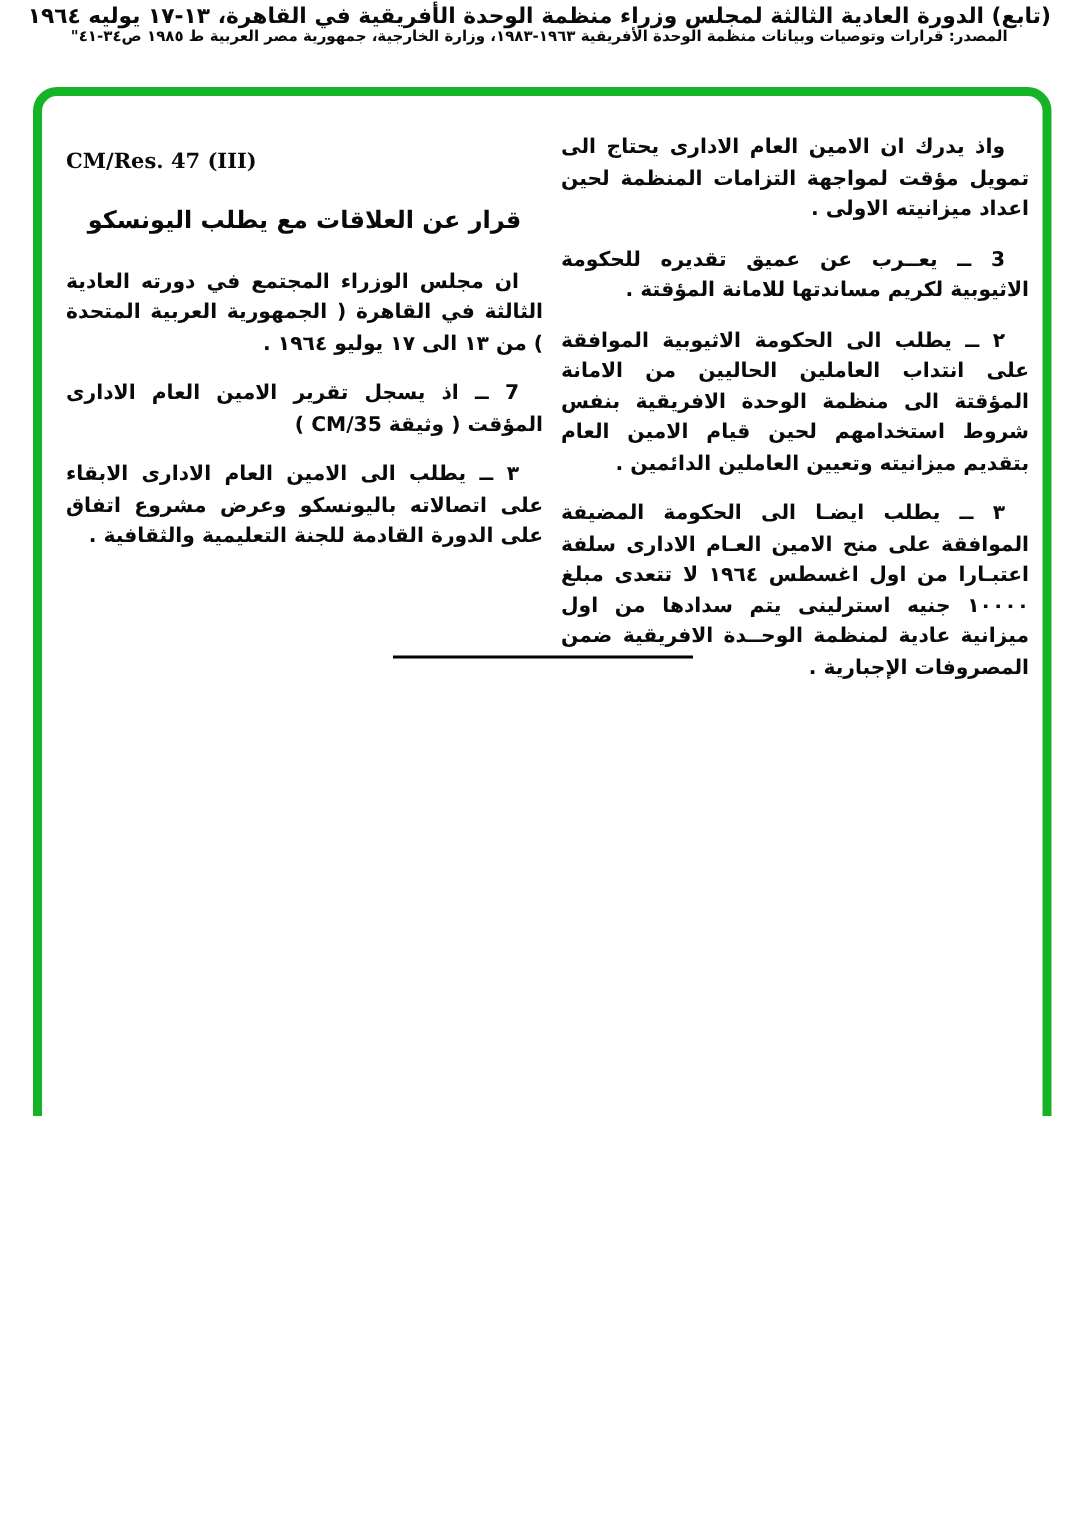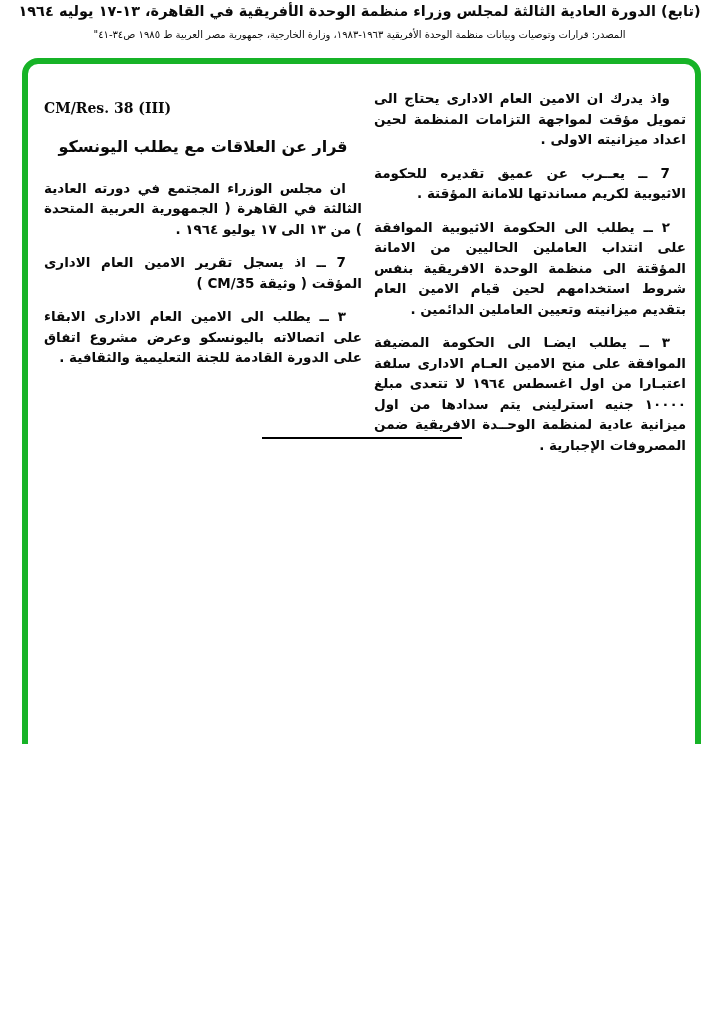--- a/index.html
+++ b/index.html
@@ -17,21 +17,21 @@
   }
   
   .header {
     position:absolute; top:3px; left:0; right:0;
     text-align:center; direction:rtl;
   }
   .header-line1 {
     font-size:14.5px; font-weight:bold; letter-spacing:0.2px;
   }
   .header-line2 {
-    font-size:10px; font-weight:normal; margin-top:10px;
+    font-size:10px; font-weight:bold; 
   }
   
   .frame {
     position:absolute;
     left:22px; top:58px;
     width:679px; height:936px;
     box-sizing:border-box;
     border:6px solid #17b327;
     border-radius:16px;
     background:#ffffff;
@@ -80,27 +80,27 @@
 
   <div class="header">
     <div class="header-line1">(تابع)  الدورة العادية الثالثة لمجلس وزراء منظمة الوحدة الأفريقية في القاهرة، ١٣-١٧ يوليه ١٩٦٤</div>
     <div class="header-line2">المصدر: قرارات وتوصيات وبيانات منظمة الوحدة الأفريقية ١٩٦٣-١٩٨٣، وزارة الخارجية، جمهورية مصر العربية ط ١٩٨٥ ص٣٤-٤١"</div>
   </div>
 
   <div class="frame"></div>
 
   <div class="col col-right">
     <p>واذ يدرك ان الامين العام الادارى يحتاج الى تمويل مؤقت لمواجهة التزامات المنظمة لحين اعداد ميزانيته الاولى .</p>
-    <p>7 ــ يعــرب عن عميق تقديره للحكومة الاثيوبية لكريم مساندتها للامانة المؤقتة .</p>
+    <p>3 ــ يعــرب عن عميق تقديره للحكومة الاثيوبية لكريم مساندتها للامانة المؤقتة .</p>
     <p>٢ ــ يطلب الى الحكومة الاثيوبية الموافقة على انتداب العاملين الحاليين من الامانة المؤقتة الى منظمة الوحدة الافريقية بنفس شروط استخدامهم لحين قيام الامين العام بتقديم ميزانيته وتعيين العاملين الدائمين .</p>
     <p>٣ ــ يطلب ايضـا الى الحكومة المضيفة الموافقة على منح الامين العـام الادارى سلفة اعتبـارا من اول اغسطس ١٩٦٤ لا تتعدى مبلغ ١٠٠٠٠ جنيه استرلينى يتم سدادها من اول ميزانية عادية لمنظمة الوحــدة الافريقية ضمن المصروفات الإجبارية .</p>
   </div>
 
   <div class="col col-left">
-    <div class="doc-ref">CM/Res. 38 (III)</div>
+    <div class="doc-ref">CM/Res. 47 (III)</div>
     <div class="res-title">قرار عن العلاقات مع يطلب اليونسكو</div>
     <p>ان مجلس الوزراء المجتمع في دورته العادية الثالثة في القاهرة ( الجمهورية العربية المتحدة ) من ١٣ الى ١٧ يوليو ١٩٦٤ .</p>
     <p>7 ــ اذ يسجل تقرير الامين العام الادارى المؤقت ( وثيقة CM/35 )</p>
     <p>٣ ــ يطلب الى الامين العام الادارى الابقاء على اتصالاته باليونسكو وعرض مشروع اتفاق على الدورة القادمة للجنة التعليمية والثقافية .</p>
   </div>
 
   <div class="separator"></div>
 
   <div class="page-number">٨</div>
 

